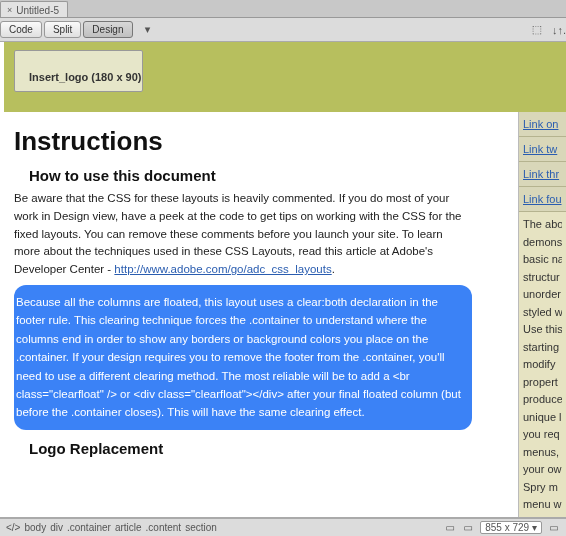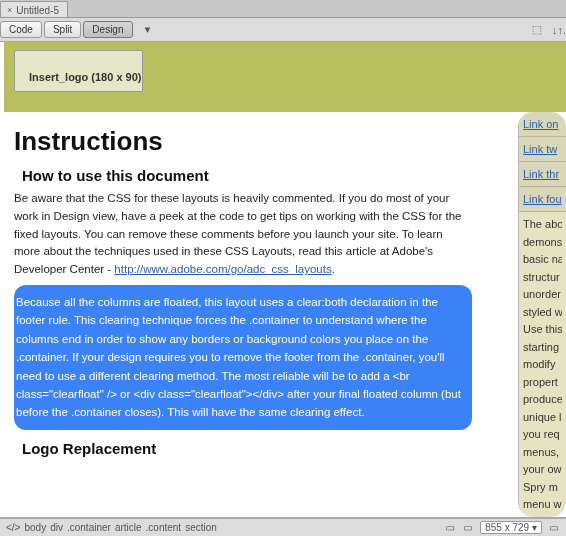--- a/index.html
+++ b/index.html
@@ -117,21 +117,21 @@
     font-family: "Trebuchet MS", Arial, sans-serif;
     font-size: 26px;
     font-weight: bold;
     margin: 6px 0 10px 0;
     color: #111;
   }
   .main h2 {
     font-family: "Trebuchet MS", Arial, sans-serif;
     font-size: 15px;
     font-weight: bold;
-    margin: 10px 0 6px 8px;
+    margin: 10px 0 6px 15px;
     color: #111;
   }
   .main p {
     font-size: 11.5px;
     line-height: 1.55;
     margin-bottom: 6px;
   }
   .main a { color: #2a5db0; text-decoration: underline; }
   .sel {
     background: #3b82f6;
@@ -141,21 +141,20 @@
     line-height: 1.6;
     font-size: 11.5px;
     border-radius: 12px;
   }
   .side {
     width: 48px;
     border-left: 1px solid #bbb;
     overflow: hidden;
     display: flex;
     flex-direction: column;
-    border-radius: 15px;
   }
   .side .navlinks {
     background: #d9d7b9;
   }
   .side .navlinks div {
     border-bottom: 1px solid #b5b38f;
     padding: 6px 4px;
     font-size: 11px;
     color: #2a5db0;
     text-decoration: underline;

